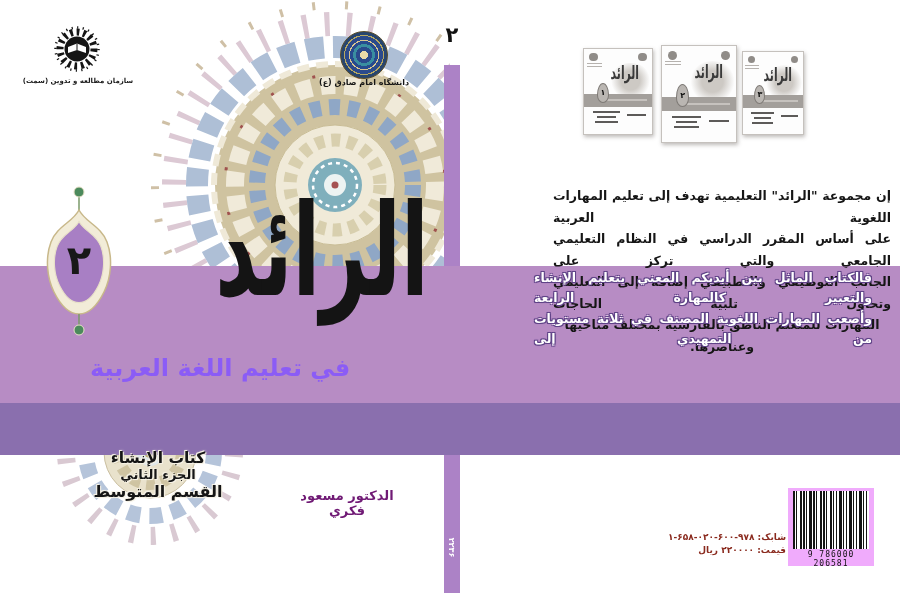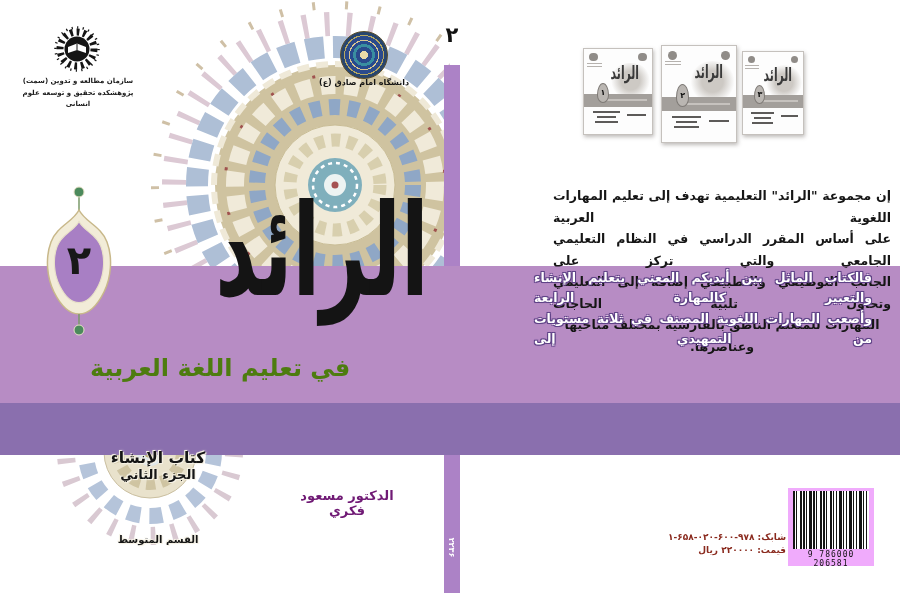--- a/index.html
+++ b/index.html
@@ -20,26 +20,26 @@
     background:radial-gradient(circle,#e8d9a8 0 4px,#2b4a8c 4px 8px,#3a8ea0 8px 11px,
       #274a8e 11px 14px,#d8c690 14px 15px,#2b4a8c 15px 19px,#b8a860 19px 20px,#27456f 20px 23px);}
   .isu-caption{left:316px;top:78px;width:96px;text-align:center;font-size:8px;
     font-weight:bold;color:#161616;}
   .front-volume{left:57px;top:233px;width:44px;height:54px;display:flex;align-items:center;
     justify-content:center;font-size:40px;font-weight:bold;color:#181818;}
   .title{left:210px;top:146px;width:224px;height:208px;display:flex;align-items:center;
     justify-content:center;font-size:88px;font-weight:bold;color:#141414;
     transform:scale(.92,1.45);}
   .subtitle{left:90px;top:350px;width:232px;height:36px;line-height:36px;text-align:center;
-    font-size:24px;font-weight:bold;color:#4d7c0f;white-space:nowrap;}
+    font-size:24px;font-weight:bold;color:#8b5cf6;white-space:nowrap;}
   .info-block{left:76px;top:449px;width:164px;text-align:center;color:#151515;font-weight:bold;
     text-shadow:0 0 3px #f6f2e6,1px 1px 0 #f6f2e6,-1px -1px 0 #f6f2e6;}
   .info-l1{font-size:15.5px;line-height:18px;}
   .info-l2{font-size:13px;line-height:16px;}
-  .info-l3{font-size:10px;line-height:17px;margin-top:48px;}
+  .info-l3{font-size:16px;line-height:17px;}
   .author{left:284px;top:488px;width:126px;height:18px;text-align:center;font-size:13px;
     font-weight:bold;color:#701a75;}
 
   
   .spine-volume{left:442px;top:20px;width:20px;height:30px;display:flex;align-items:center;
     justify-content:center;font-size:21px;font-weight:bold;color:#111;}
   .spine-serial{left:444px;top:530px;width:16px;height:34px;display:flex;align-items:center;
     justify-content:center;}
   .spine-serial span{transform:rotate(90deg);font-size:8px;font-weight:bold;color:#ffffff;
     letter-spacing:1px;white-space:nowrap;}
@@ -132,21 +132,20 @@
 
     <svg class="abs" style="left:54px;top:26px" width="46" height="46" viewBox="0 0 46 46">
       <circle cx="23" cy="23" r="12.5" fill="#151515"></circle>
       <circle cx="23" cy="23" r="17" fill="none" stroke="#151515" stroke-width="7" stroke-dasharray="2.8 3.8"></circle>
       <circle cx="23" cy="23" r="21.5" fill="none" stroke="#151515" stroke-width="2.5" stroke-dasharray="1.2 4.4"></circle>
       <path d="M14,21 L23,17.5 L32,21 L32,27 L23,24 L14,27 Z" fill="#ffffff"></path>
       <line x1="23" y1="17.5" x2="23" y2="24" stroke="#151515" stroke-width="1"></line>
     </svg>
     <div class="abs samt-caption">
       <div>سازمان مطالعه و تدوین (سمت)</div>
-      <div>پژوهشکده تحقیق و توسعه علوم انسانی</div>
     </div>
 
     <div class="abs isu-logo"></div>
     <div class="abs isu-caption">دانشگاه امام صادق (ع)</div>
 
     <svg class="abs" style="left:37px;top:182px" width="84" height="166" viewBox="0 0 84 166">
       <line x1="42" y1="14" x2="42" y2="28" stroke="#7a9a6a" stroke-width="1.5"></line>
       <circle cx="42" cy="10" r="5" fill="#4c8a5c" stroke="#e8e0c8" stroke-width="1"></circle>
       <path d="M42,28 C36,40 20,44 14,60 C8,76 10,96 17,110 C25,126 33,132 42,132
                C51,132 59,126 67,110 C74,96 76,76 70,60 C64,44 48,40 42,28 Z" fill="#f2ecd8" stroke="#c8b88a" stroke-width="1.5"></path>

